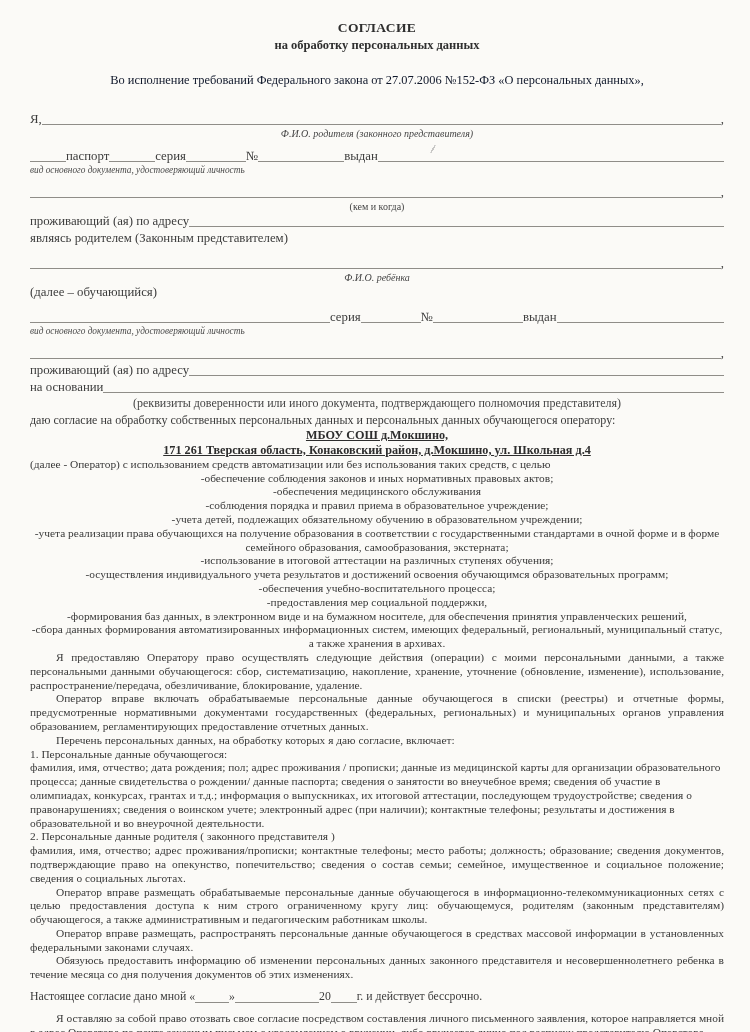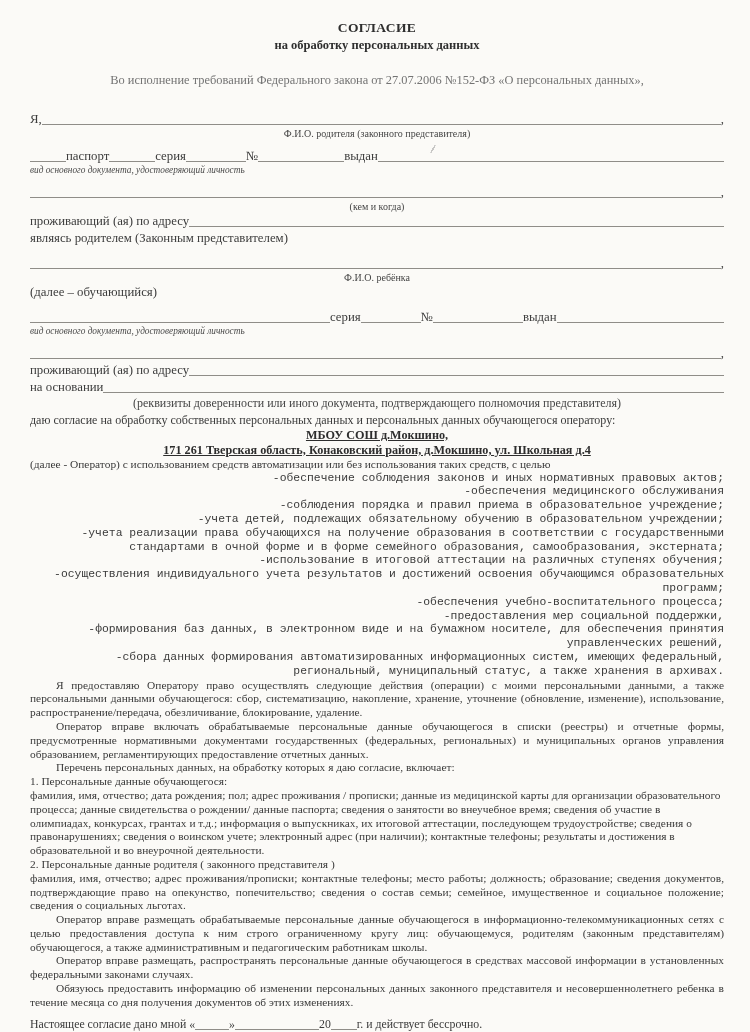--- a/index.html
+++ b/index.html
@@ -10,42 +10,42 @@
     background:#fbfaf7;
     color:#3a3a3a;
     font-family:"Liberation Serif","DejaVu Serif",serif;
     overflow:hidden;
     box-sizing:border-box;
     padding:20px 26px 0 30px;
   }
   
   .title{ text-align:center; font-weight:bold; font-size:13.5px; color:#2e2e2e; letter-spacing:.4px;}
   .subtitle{ text-align:center; font-weight:bold; font-size:12.5px; color:#2e2e2e; margin-top:2px;}
-  .law{ text-align:center; font-size:12.4px; color:#737373; margin-top:20px;}
+  .law{ text-align:center; font-size:12.4px; color:#0f172a; margin-top:20px;}
 
   
   .form{ font-size:12.8px; color:#3c3c3c; margin-top:24px;}
   .row{ display:flex; align-items:flex-end; }
   .row .t{ white-space:pre; }
   .u{ border-bottom:1px solid #8f8d88; height:12px; margin-bottom:2px; }
   .u.grow{ flex:1 1 auto; }
   .w36{ flex:0 0 36px;} .w46{ flex:0 0 46px;} .w60{ flex:0 0 60px;}
   .w86{ flex:0 0 86px;} .w90{ flex:0 0 90px;} .w300{ flex:0 0 300px;}
   .cap-l{ font-size:9.3px; font-style:italic; color:#4a4a4a; margin-top:1px;}
   .cap-c{ text-align:center; font-size:10px; color:#454545; margin-top:1px;}
-  .cap-c.i{ }
+  .cap-c.i{ font-style:italic; }
   .mt6{ margin-top:10px;} .mt10{ margin-top:10px;}
   .plain{ margin-top:2px; }
 
   
   .body{ font-size:11.4px; line-height:13.8px; color:#3a3a3a; margin-top:3px;}
   .center-bold{ text-align:center; font-weight:bold; text-decoration:underline; font-size:12.2px; line-height:15px; color:#2d2d2d;}
   .para{ text-align:justify; text-indent:26px; }
   .noindent{ text-indent:0; text-align:left;}
-  .purpose{ text-align:right;font-family:Liberation Mono, monospace; }
+  .purpose{ text-align:center; }
 
   .dateline{ display:flex; align-items:flex-end; font-size:11.8px; margin-top:8px;}
   .dateline .u{ height:11px; margin-bottom:1px;}
   .dw34{ flex:0 0 34px;} .dw84{ flex:0 0 84px;} .dw26{ flex:0 0 26px;}
 
   
   .artifact{
     position:absolute; left:430px; top:145px; width:6px; height:8px;
     background:linear-gradient(115deg, transparent 42%, #9a9a9a 42%, #9a9a9a 58%, transparent 58%);
     opacity:.55; transform:rotate(8deg);

